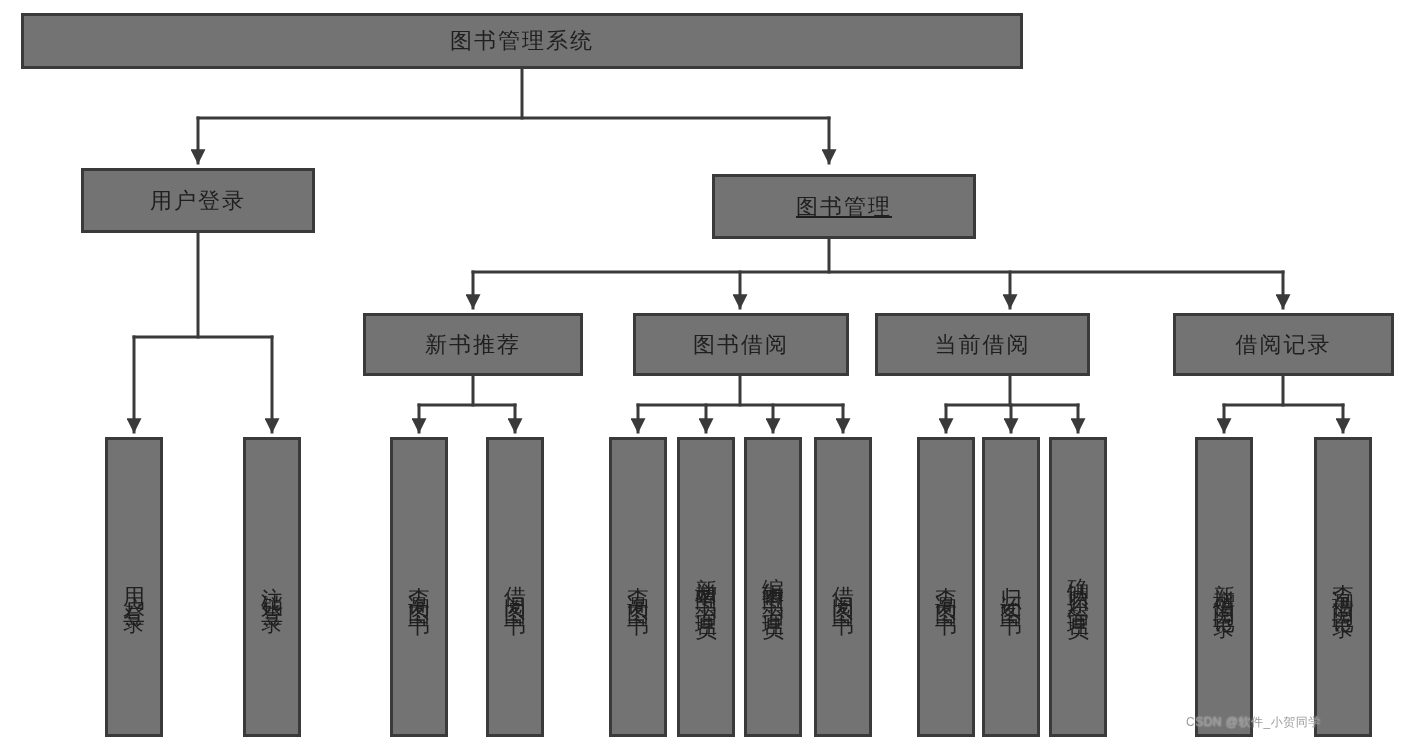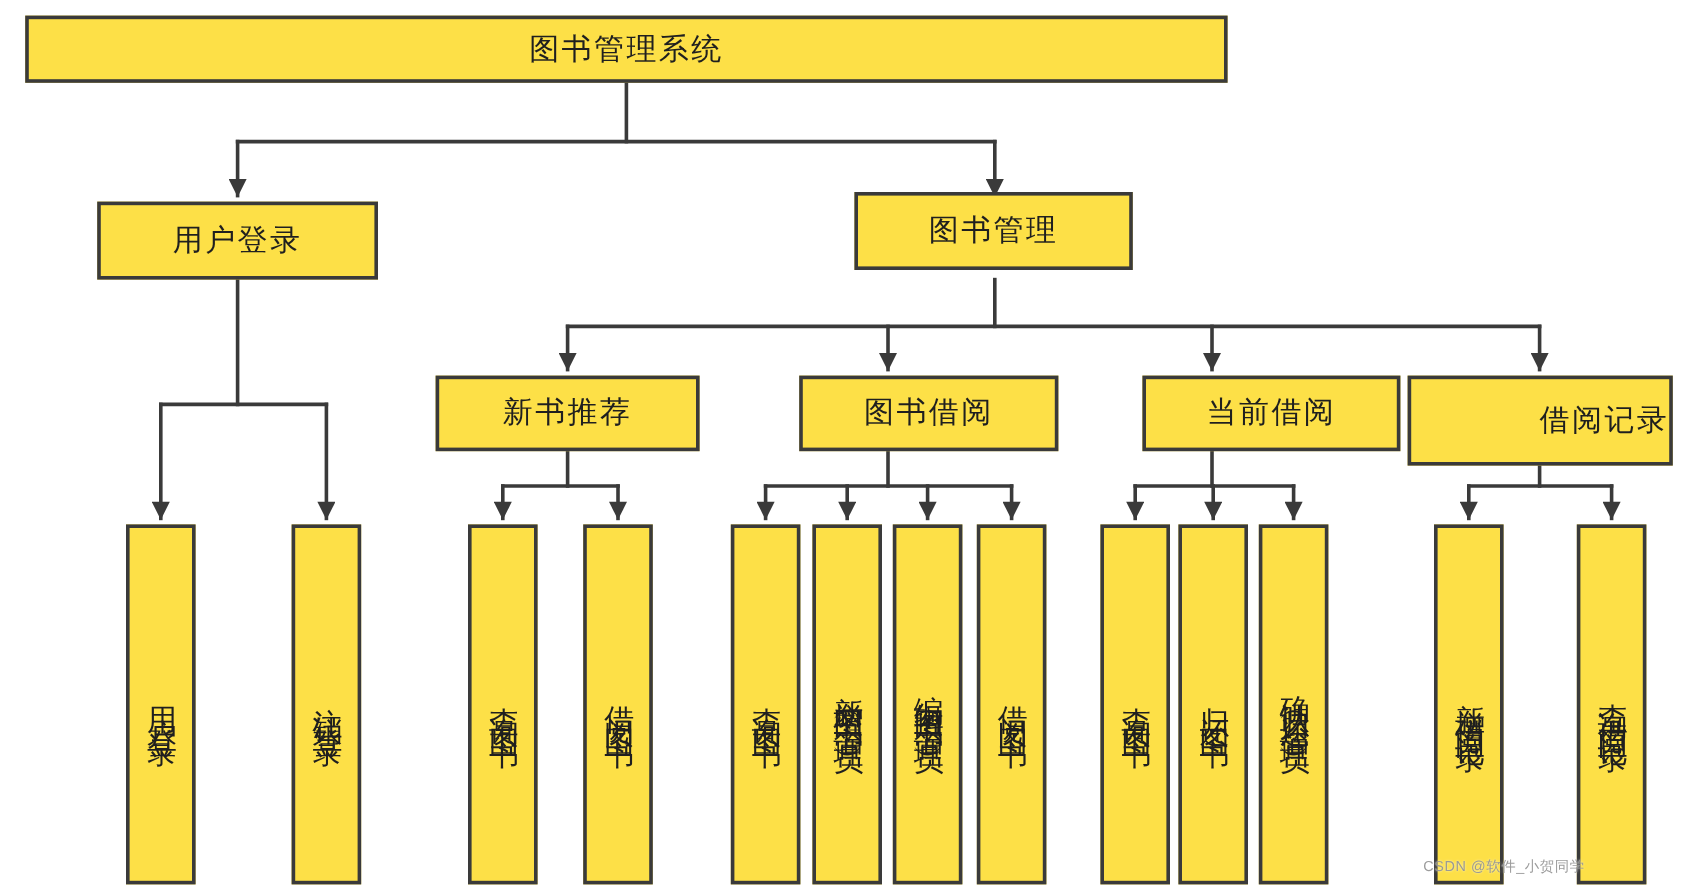--- a/index.html
+++ b/index.html
@@ -8,27 +8,27 @@
   .stage {
     position: relative;
     width: 1405px;
     height: 747px;
     background: #ffffff;
     overflow: hidden;
   }
   svg.wires { position: absolute; left: 0; top: 0; width: 1405px; height: 747px; }
   .node {
     position: absolute;
-    background: #fde047;
+    background: #737373;
     border: 3px solid #3a3a3a;
     display: flex;
     align-items: center;
     justify-content: center;
     color: #1f1f1f;
-    font-size: 25px;
+    font-size: 22px;
     line-height: 1;
     z-index: 2;
   }
   .node .lbl { letter-spacing: 2px; white-space: nowrap; }
   .node.v .lbl {
     writing-mode: vertical-rl;
     letter-spacing: 9px;
     white-space: nowrap;
   }
   .watermark {
@@ -98,34 +98,34 @@
     </g>
   </svg>
 
   <div class="node h" style="left:21px; top:13px; width:1002px; height:56px;">
     <span class="lbl">图书管理系统</span>
   </div>
 
   <div class="node h" style="left:81px; top:168px; width:234px; height:65px;">
     <span class="lbl">用户登录</span>
   </div>
-  <div class="node h" style="left:712px; top:160px; width:232px; height:65px;">
+  <div class="node h" style="left:712px; top:174px; width:264px; height:65px;text-decoration:underline;">
     <span class="lbl">图书管理</span>
   </div>
 
   <div class="node h" style="left:363px; top:313px; width:220px; height:63px;font-family:Liberation Serif, serif;">
     <span class="lbl">新书推荐</span>
   </div>
-  <div class="node h" style="left:666px; top:313px; width:216px; height:63px;">
+  <div class="node h" style="left:633px; top:313px; width:216px; height:63px;">
     <span class="lbl">图书借阅</span>
   </div>
-  <div class="node h" style="left:952px; top:313px; width:215px; height:63px;">
+  <div class="node h" style="left:875px; top:313px; width:215px; height:63px;">
     <span class="lbl">当前借阅</span>
   </div>
-  <div class="node h" style="left:1173px; top:313px; width:221px; height:75px;justify-content:flex-end;">
+  <div class="node h" style="left:1173px; top:313px; width:221px; height:63px;">
     <span class="lbl">借阅记录</span>
   </div>
 
   <div class="node v" style="left:105px; top:437px; width:58px; height:300px;">
     <span class="lbl">用户登录</span>
   </div>
   <div class="node v" style="left:243px; top:437px; width:58px; height:300px;">
     <span class="lbl">注销登录</span>
   </div>
   <div class="node v" style="left:390px; top:437px; width:58px; height:300px;">

